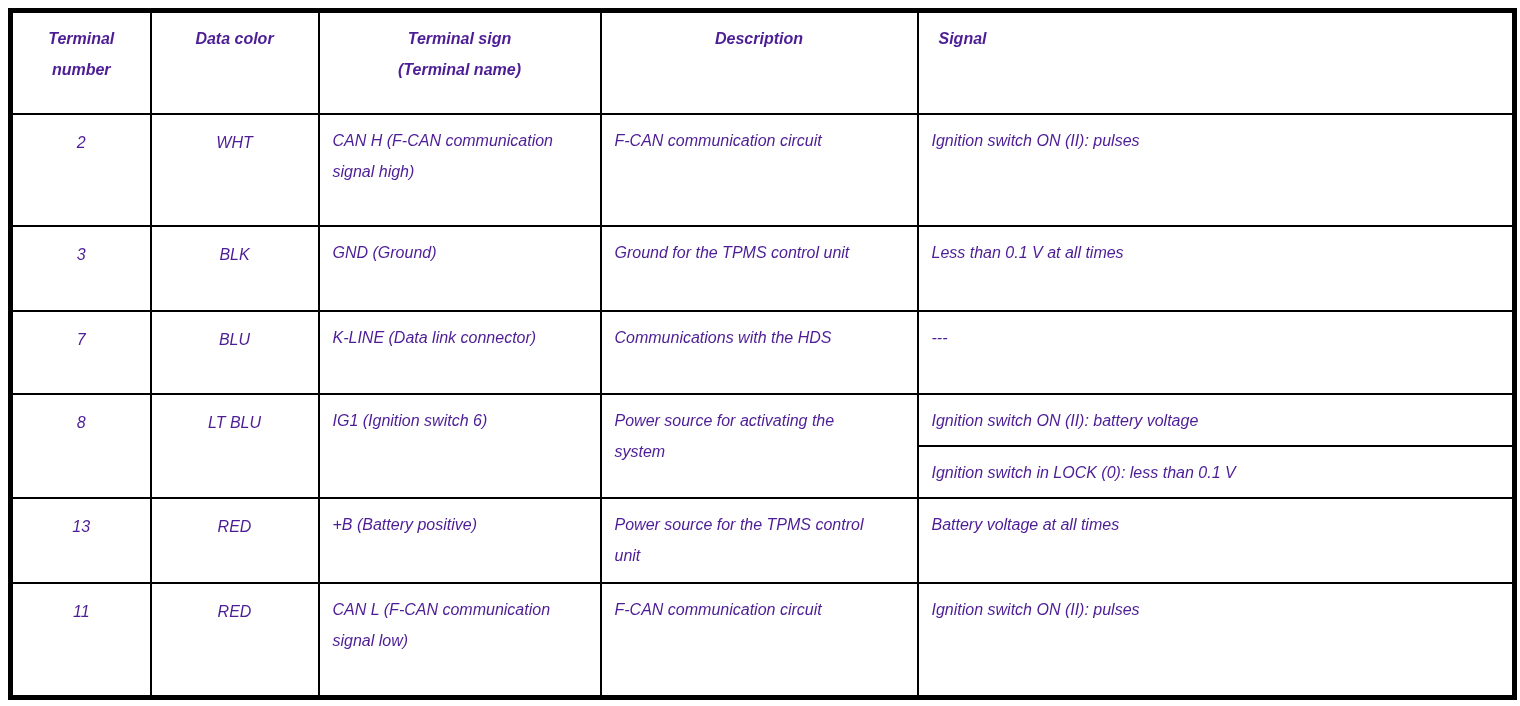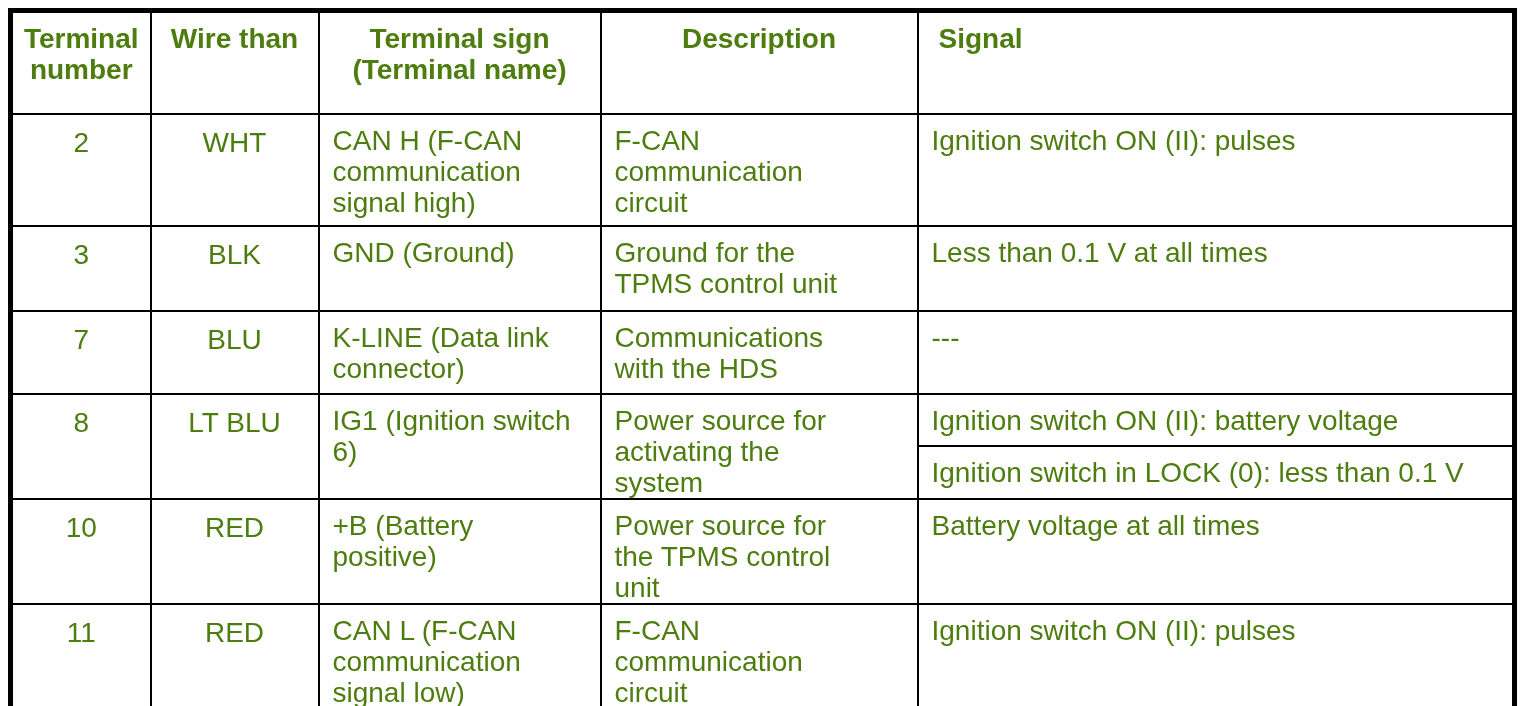--- a/index.html
+++ b/index.html
@@ -21,24 +21,25 @@
     left: 8px; top: 8px;
     width: 1504px;
     border-collapse: collapse;
     table-layout: fixed;
     border: 5px solid #000000;
     background: #ffffff;
   }
   th, td {
     border: 2px solid #000000;
     vertical-align: top;
-    font-size: 28px;
+    font-size: 16px;
     line-height: 31px;
-    color: #4d7c0f;
+    color: #4c1d95;
     overflow: hidden;
+    font-style: italic;
   }
   thead th {
     height: 103px;
     font-weight: bold;
     text-align: center;
     padding: 10px 8px 0 8px;
   }
   th.h-left { text-align: left; padding-left: 20px; }
   .sub-name { }
   td.c-center { text-align: center; padding: 12px 6px 0 6px; }
@@ -57,21 +58,21 @@
       <col style="width:282px">
       <col style="width:317px">
       <col style="width:597px">
     </colgroup>
     <thead>
       <tr>
         <th>
           <span>Terminal number</span>
         </th>
         <th>
-          <span>Wire than</span>
+          <span>Data color</span>
         </th>
         <th>
           <div>Terminal sign</div>
           <div class="sub-name">(Terminal name)</div>
         </th>
         <th>
           <span>Description</span>
         </th>
         <th class="h-left">
           <span>Signal</span>
@@ -104,21 +105,21 @@
           <td class="c-center" rowspan="2">8</td>
           <td class="c-center" rowspan="2">LT BLU</td>
           <td class="c-left sign" rowspan="2">IG1 (Ignition switch 6)</td>
           <td class="c-left desc" rowspan="2">Power source for activating the system</td>
           <td class="c-left">Ignition switch ON (II): battery voltage</td>
         </tr>
         <tr style="height: 52px;">
           <td class="c-left">Ignition switch in LOCK (0): less than 0.1 V</td>
         </tr>
         <tr style="height: 85px;">
-          <td class="c-center">10</td>
+          <td class="c-center">13</td>
           <td class="c-center">RED</td>
           <td class="c-left sign">+B (Battery positive)</td>
           <td class="c-left desc">Power source for the TPMS control unit</td>
           <td class="c-left">Battery voltage at all times</td>
         </tr>
         <tr style="height: 115px;">
           <td class="c-center">11</td>
           <td class="c-center">RED</td>
           <td class="c-left sign">CAN L (F-CAN communication signal low)</td>
           <td class="c-left desc">F-CAN communication circuit</td>

